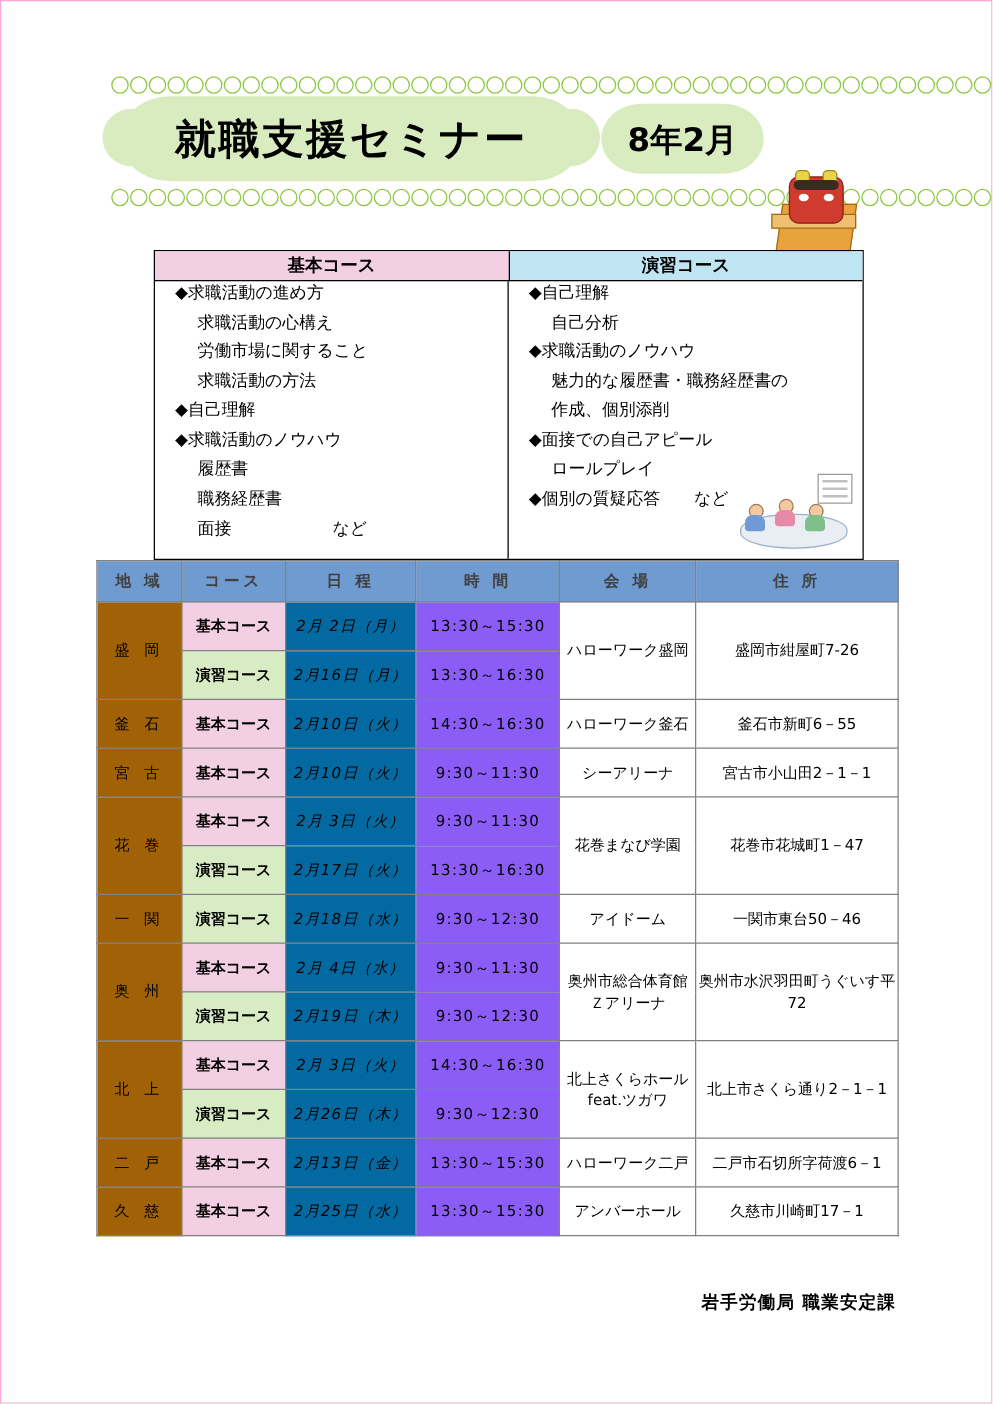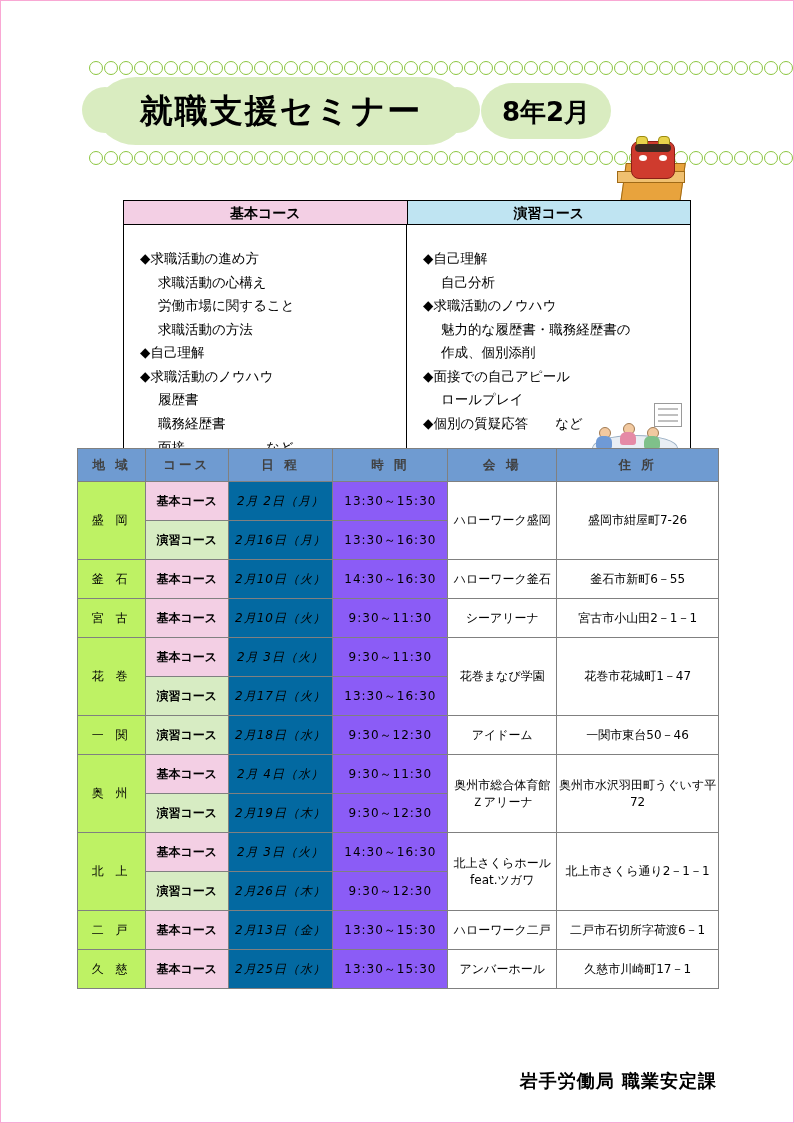--- a/index.html
+++ b/index.html
@@ -191,21 +191,21 @@
   .course-head .exercise {
     background: #bfe4f2;
   }
   .course-body {
     display: flex;
     min-height: 196px;
     position: relative;
   }
   .course-col {
     flex: 1 1 50%;
-    padding: 24px 0 10px 16px;
+    padding: 0 0 10px 16px;
     box-sizing: border-box;
   }
   .course-col.left { border-right: 1px solid #000; }
   .course-col p {
     margin: 0 0 4px 0;
     font-size: 13.5px;
     line-height: 1.45;
     font-family: "DejaVu Sans", "Liberation Sans", sans-serif;
     white-space: pre;
   }
@@ -285,21 +285,21 @@
     color: #404040;
     font-weight: bold;
     height: 30px;
     letter-spacing: 3px;
     font-size: 12.5px;
   }
   td.region {
     width: 64px;
     letter-spacing: 4px;
     font-size: 13px;
-    background: #bef264;
+    background: #a16207;
   }
   td.course {
     width: 78px;
     font-size: 11px;
     font-weight: bold;
     height: 36px;
   }
   td.course.basic { background: #f3cfe4; }
   td.course.exercise { background: #d7ecc3; }
   td.date {
@@ -343,22 +343,22 @@
     text-decoration: underline;
     margin-bottom: 3px;
   }
   .apply p {
     margin: 0 0 3px 14px;
     line-height: 1.5;
   }
   .office {
     position: absolute;
     right: 76px;
-    top: 1068px;
-    font-size: 18px;
+    top: 1032px;
+    font-size: 14px;
     font-weight: bold;
     letter-spacing: 1px;
     font-family: "DejaVu Sans", "Liberation Sans", sans-serif;
   }
 </style>
 </head>
 <body>
 
 <div class="page">
 

